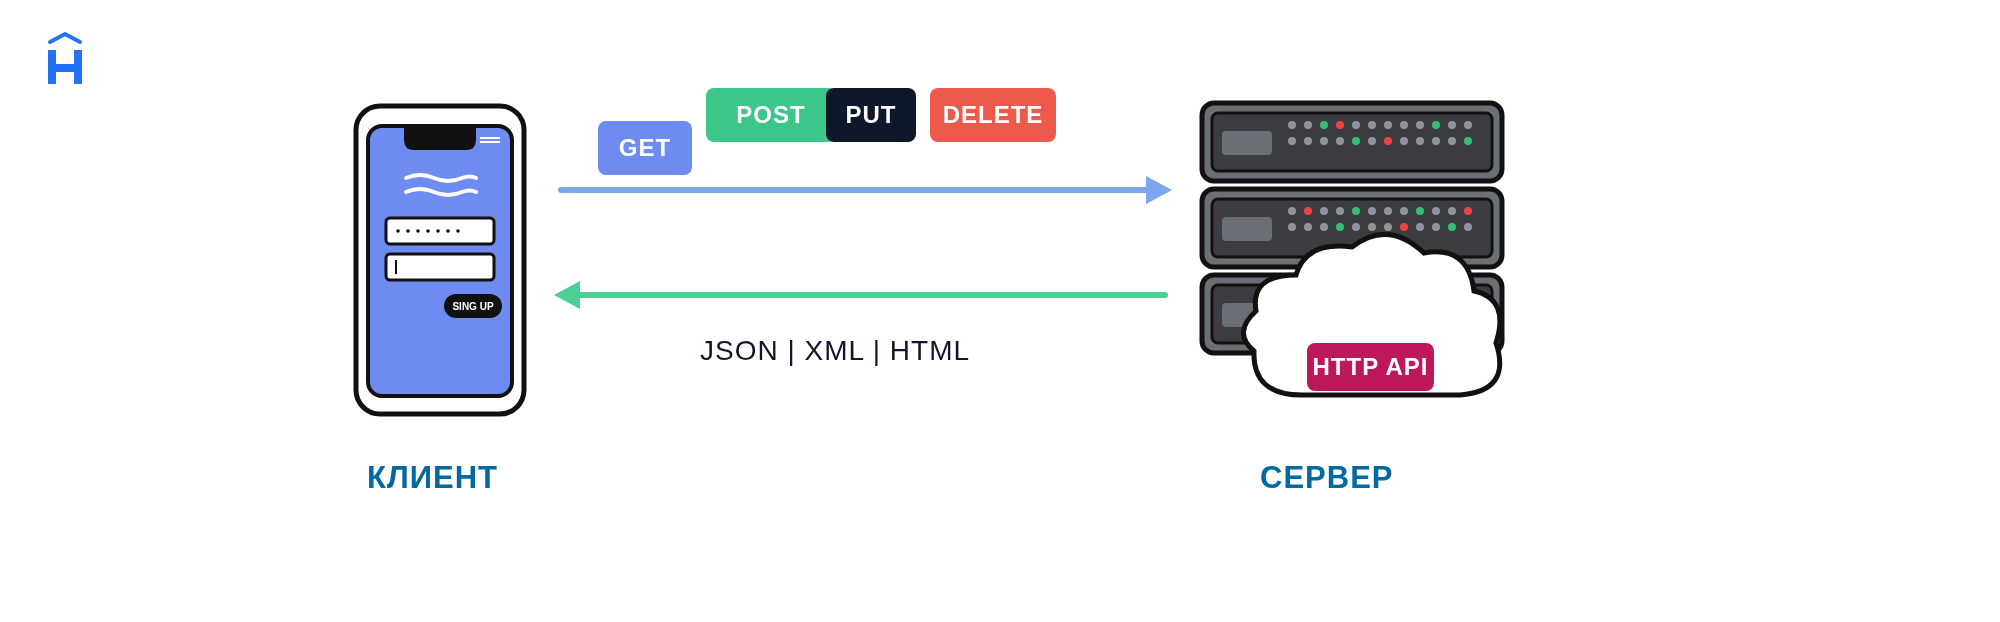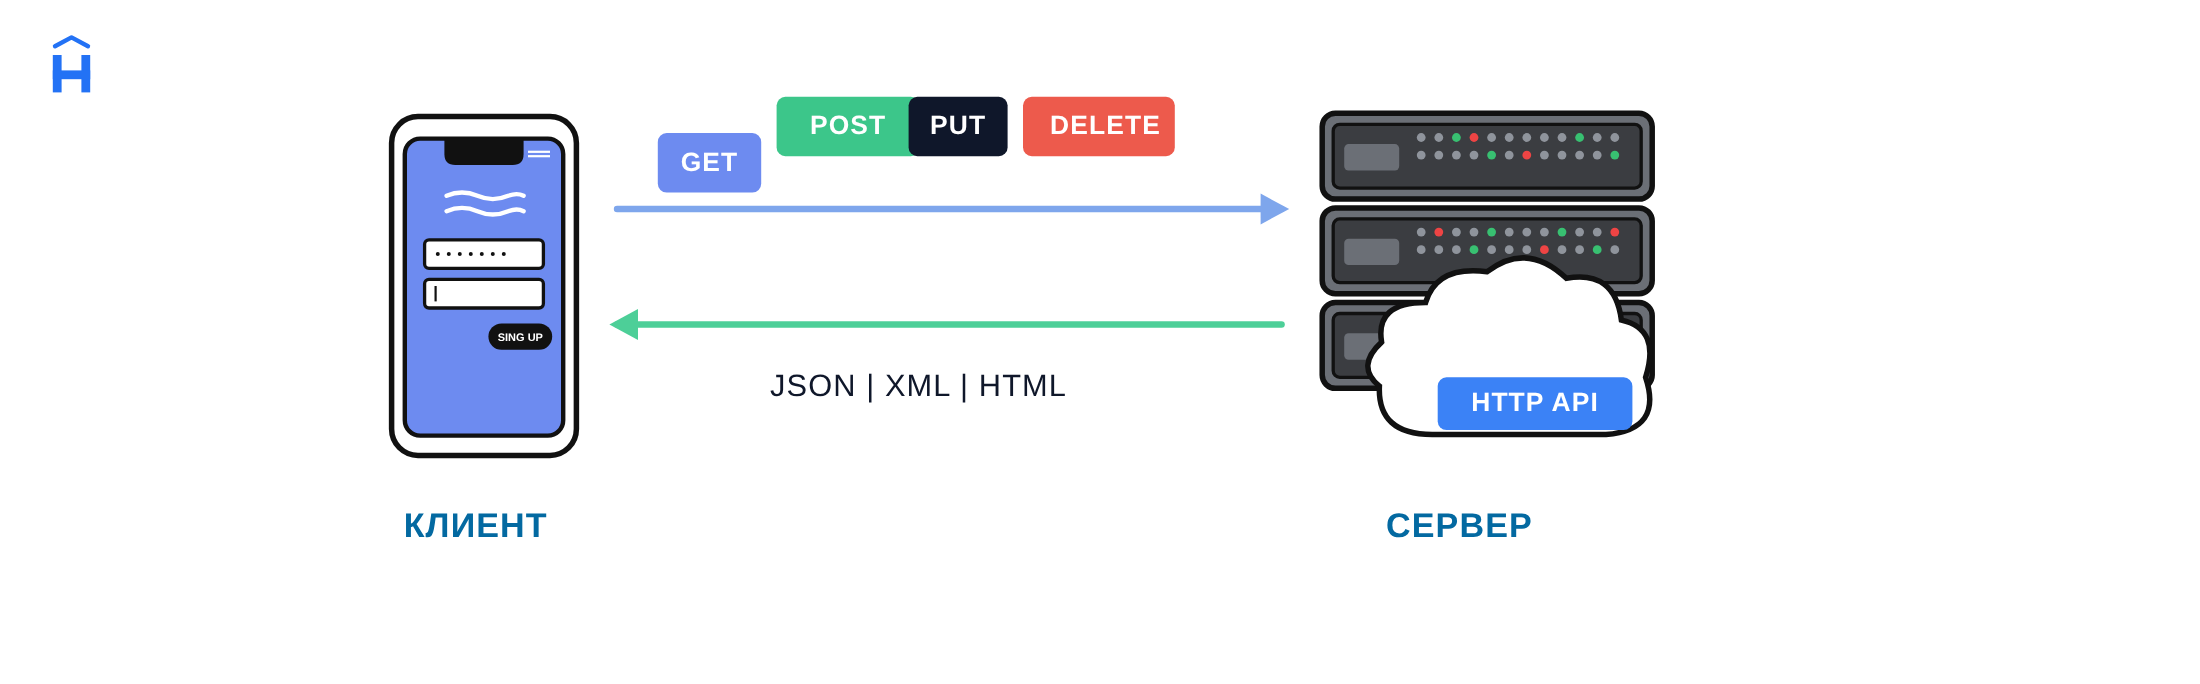--- a/index.html
+++ b/index.html
@@ -18,28 +18,28 @@
   .arrow-left .arrow-head{left:-4px;border-right:26px solid;}
   .blue-arr{color:#7ea6ec;}
   .blue-arr .arrow-line{background:#7ea6ec;}
   .green-arr{color:#4dcf98;}
   .green-arr .arrow-line{background:#4dcf98;}
   
   .pill{position:absolute;top:88px;height:54px;border-radius:8px;display:flex;align-items:center;justify-content:center;color:#fff;font-weight:700;font-size:24px;letter-spacing:1px;}
   .pill.get{left:598px;width:94px;background:#6d8bf0;margin-top:33px;}
   .pill.post{left:706px;width:130px;background:#3cc68a;}
   .pill.put{left:826px;width:90px;background:#0f172a;}
-  .pill.delete{left:930px;width:126px;background:#ed5a4c;padding-left:12px;}
+  .pill.delete{left:930px;width:126px;background:#ed5a4c;}
   
   .formats{position:absolute;left:700px;top:335px;font-size:28px;color:#0f172a;letter-spacing:1px;}
   .caption{position:absolute;font-weight:900;font-size:31px;color:#0369a1;letter-spacing:1px;}
   .caption.client{left:367px;top:460px;}
   .caption.server{left:1260px;top:460px;}
   
-  .http-badge{position:absolute;left:1307px;top:343px;width:177px;height:48px;background:#3b82f6;border-radius:8px;color:#fff;font-weight:700;font-size:24px;display:flex;align-items:center;justify-content:center;letter-spacing:1px;}
+  .http-badge{position:absolute;left:1307px;top:343px;width:127px;height:48px;background:#be185d;border-radius:8px;color:#fff;font-weight:700;font-size:24px;display:flex;align-items:center;justify-content:center;letter-spacing:1px;}
 </style>
 </head>
 <body>
 
 <div class="canvas">
 
   <div class="logo">
     <svg viewBox="0 0 50 60">
       <path d="M10 12 L25 4 L40 12" fill="none" stroke="#2372f5" stroke-width="4" stroke-linecap="round" stroke-linejoin="round"></path>
       <rect x="8" y="20" width="8" height="34" fill="#2372f5"></rect>

